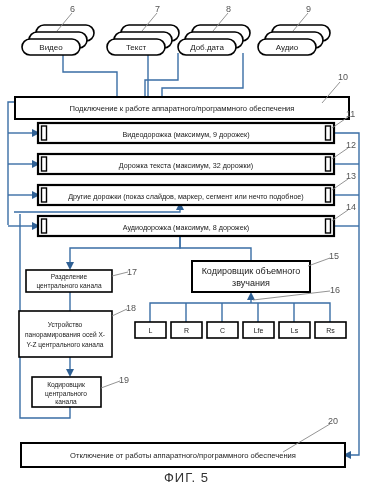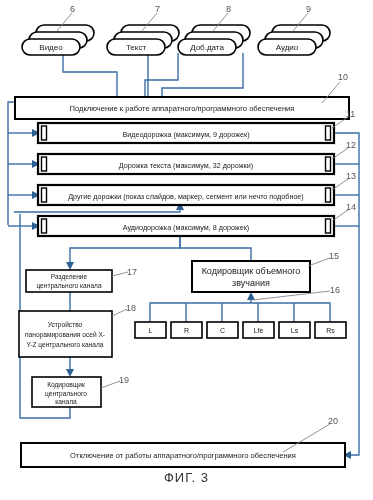--- a/index.html
+++ b/index.html
@@ -230,13 +230,13 @@
     <rect x="21" y="443" width="324" height="24" fill="#ffffff" stroke="#000" stroke-width="2"></rect>
     <text class="svgtext" x="183" y="458" text-anchor="middle" font-size="7.6">Отключение от работы аппаратного/программного обеспечения</text>
   </g>
   <g stroke="#888" stroke-width="0.9" fill="none">
       <path d="M283,452 L330,424"></path>
     </g>
   <text class="refnum" x="328" y="424">20</text>
 
 </svg>
 
-<div class="caption">ФИГ. 3</div>
+<div class="caption">ФИГ. 5</div>
 
 </body></html>

